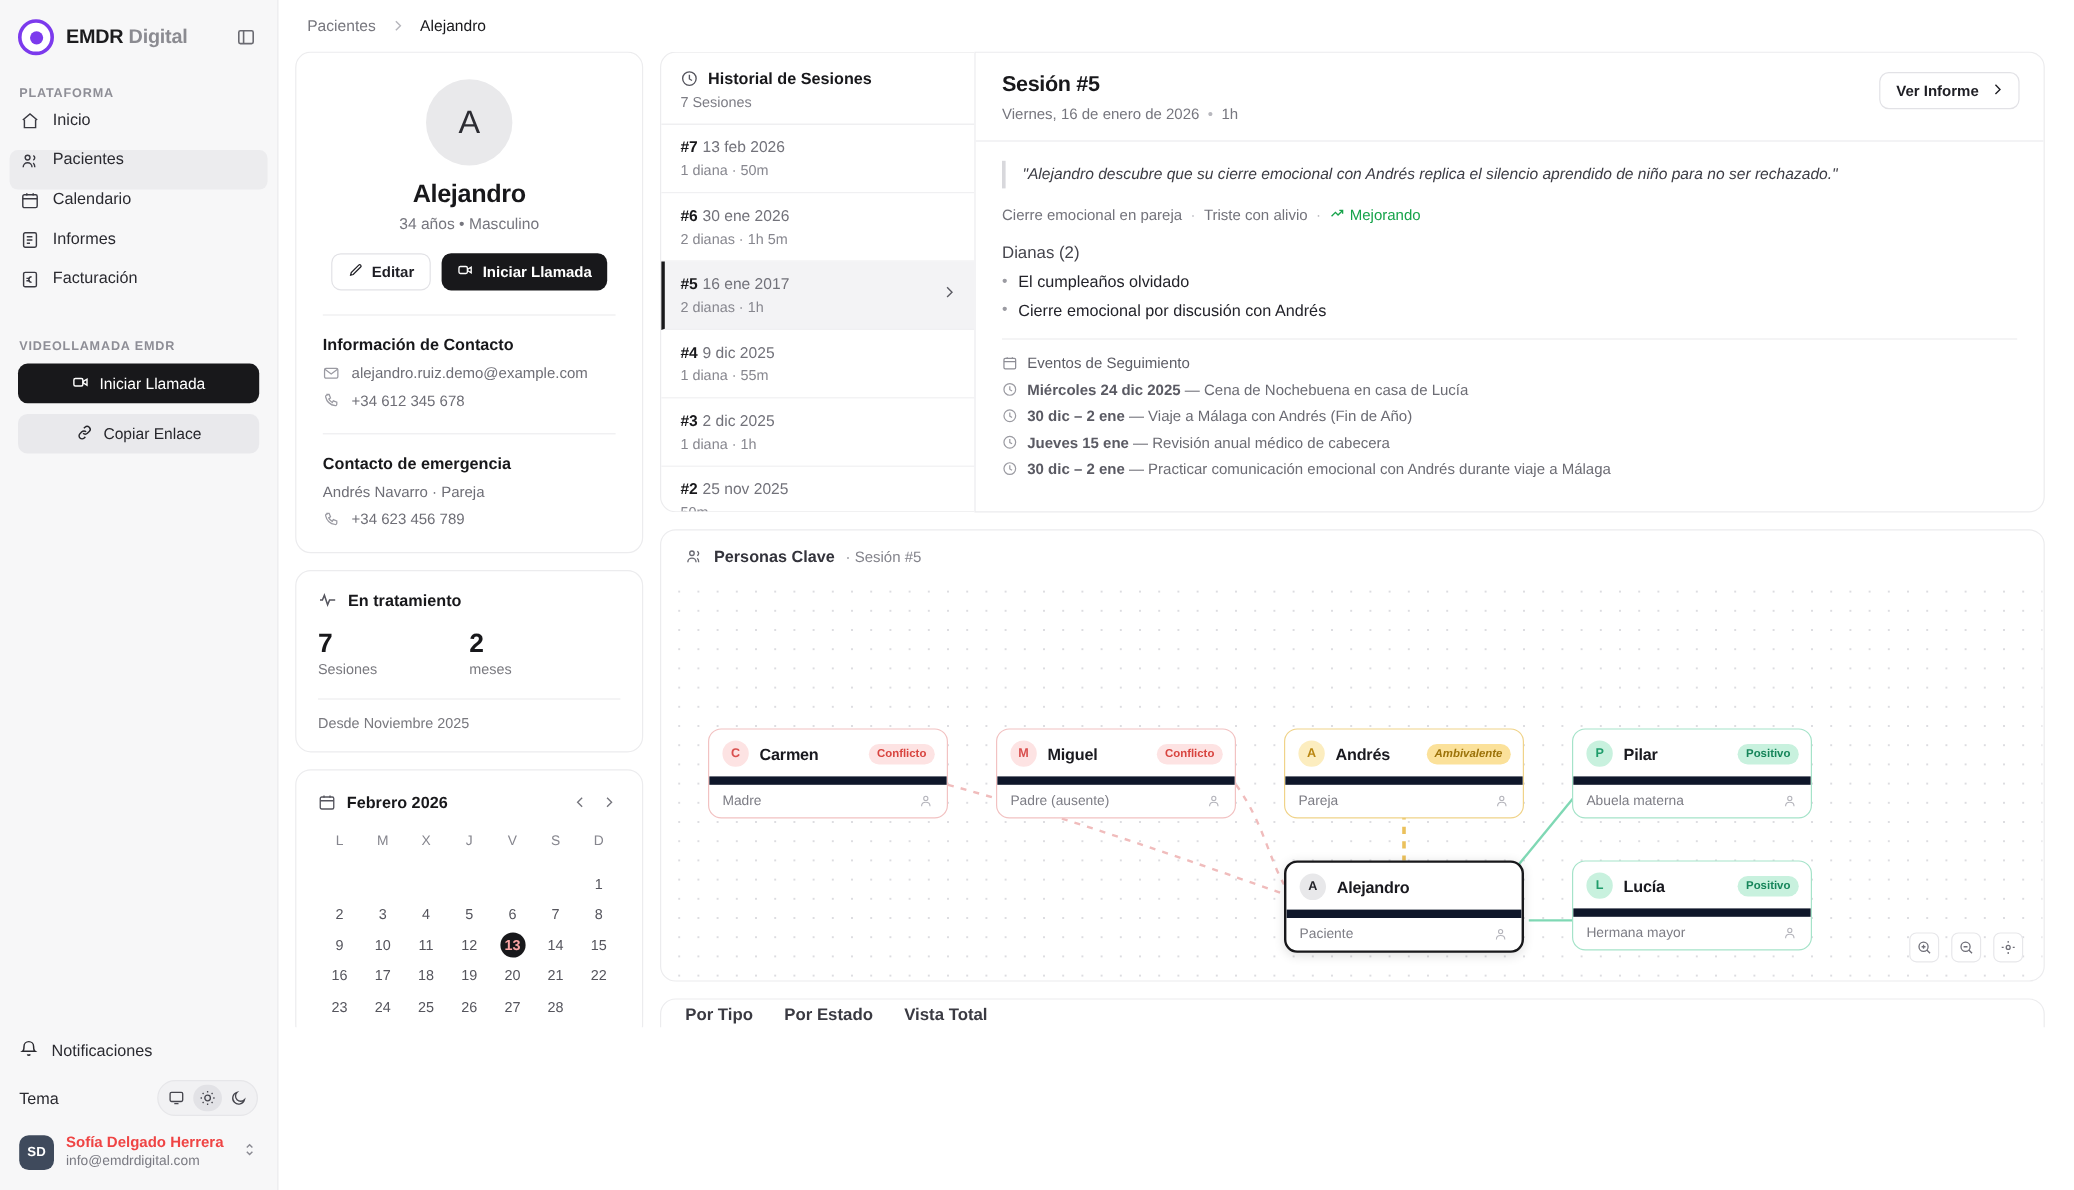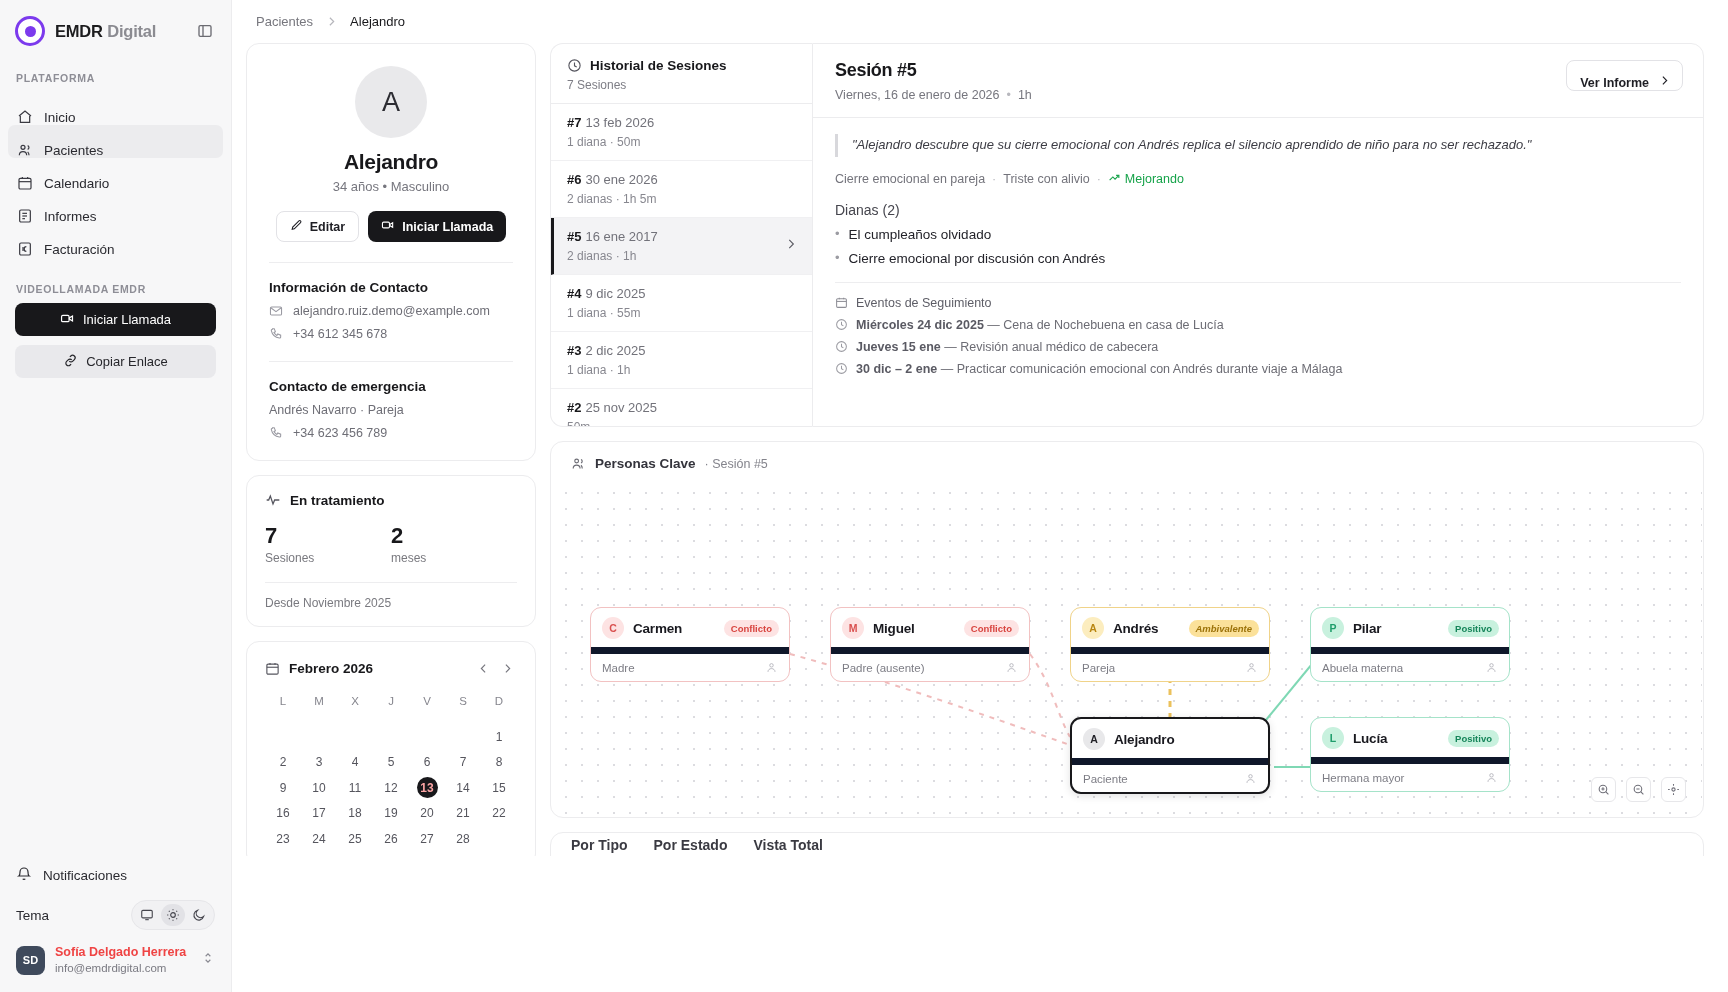--- a/index.html
+++ b/index.html
@@ -40,21 +40,21 @@
     margin-left: auto; width: 24px; height: 24px;
     display: flex; align-items: center; justify-content: center;
     color: #6b6b72; cursor: pointer;
   }
   .nav-section-label {
     font-size: 10.5px; font-weight: 600; letter-spacing: 0.7px;
     color: #8e8e96; padding: 12px 16px 8px 16px; text-transform: uppercase;
   }
   .nav-list { padding: 0 8px; }
   .nav-item {
-    display: flex; align-items: flex-end; gap: 11px;
+    display: flex; align-items: flex-start; gap: 11px;
     height: 33px; padding: 0 8px; border-radius: 7px;
     font-size: 13.5px; color: #2a2a30; cursor: pointer;
     margin-bottom: 0px;
   }
   .nav-item.active { background: #ececee; }
   .nav-item .ic { width: 17px; height: 17px; flex: 0 0 17px; color: #3a3a42; display:flex; align-items:center; justify-content:center;}
   .vc-label {
     font-size: 10.5px; font-weight: 600; letter-spacing: 0.7px;
     color: #8e8e96; padding: 26px 16px 8px 16px; text-transform: uppercase;
   }
@@ -218,21 +218,21 @@
     flex: 1 1 auto; border: 1px solid #ececee; border-radius: 0 13px 13px 0;
     background: #fff; min-width: 0; display: flex; flex-direction: column; overflow: hidden;
   }
   .detail-head { padding: 16px 20px 15px 22px; border-bottom: 1px solid #ececee; display: flex; align-items: flex-start; }
   .detail-title { font-size: 18px; font-weight: 700; letter-spacing: -0.3px; }
   .detail-sub { font-size: 12.5px; color: #76767e; margin-top: 7px; }
   .dot-sep { margin: 0 7px; color: #b8b8be; }
   .btn-report {
     margin-left: auto; height: 31px; padding: 0 11px 0 13px; border-radius: 8px;
     background: #fff; border: 1px solid #e2e2e6; color: #1e1e24;
-    font-size: 12.5px; font-weight: 600; display: flex; align-items: flex-end; gap: 9px;
+    font-size: 12.5px; font-weight: 600; display: flex; align-items: center; gap: 9px;
     cursor: pointer; white-space: nowrap;
   }
   .detail-body { padding: 16px 22px 14px 22px; }
   .quote {
     border-left: 3px solid #d8d8dc; padding: 2px 0 2px 14px;
     font-size: 13px; font-style: italic; color: #3c3c44; line-height: 1.45;
   }
   .tags { margin-top: 14px; font-size: 12.5px; color: #73737b; display: flex; align-items: center; flex-wrap: wrap; }
   .tag-up { color: #16a34a; display: inline-flex; align-items: center; gap: 4px; }
   .dianas-t { font-size: 14px; color: #45454d; margin-top: 15px; font-weight: 400; }
@@ -789,20 +789,29 @@
                     </span>
                     <span><b>Miércoles 24 dic 2025</b> — Cena de Nochebuena en casa de Lucía</span>
                   </div>
                   <div class="ev-li">
                     <span class="ic">
                       <svg width="13" height="13" viewBox="0 0 24 24" fill="none" stroke="currentColor" stroke-width="1.9">
                         <circle cx="12" cy="12" r="9"></circle>
                         <path d="M12 7v5.5l3.5 2"></path>
                       </svg>
                     </span>
+                    <span><b>30 dic – 2 ene</b> — Viaje a Málaga con Andrés (Fin de Año)</span>
+                  </div>
+                  <div class="ev-li">
+                    <span class="ic">
+                      <svg width="13" height="13" viewBox="0 0 24 24" fill="none" stroke="currentColor" stroke-width="1.9">
+                        <circle cx="12" cy="12" r="9"></circle>
+                        <path d="M12 7v5.5l3.5 2"></path>
+                      </svg>
+                    </span>
                     <span><b>Jueves 15 ene</b> — Revisión anual médico de cabecera</span>
                   </div>
                   <div class="ev-li">
                     <span class="ic">
                       <svg width="13" height="13" viewBox="0 0 24 24" fill="none" stroke="currentColor" stroke-width="1.9">
                         <circle cx="12" cy="12" r="9"></circle>
                         <path d="M12 7v5.5l3.5 2"></path>
                       </svg>
                     </span>
                     <span><b>30 dic – 2 ene</b> — Practicar comunicación emocional con Andrés durante viaje a Málaga</span>

